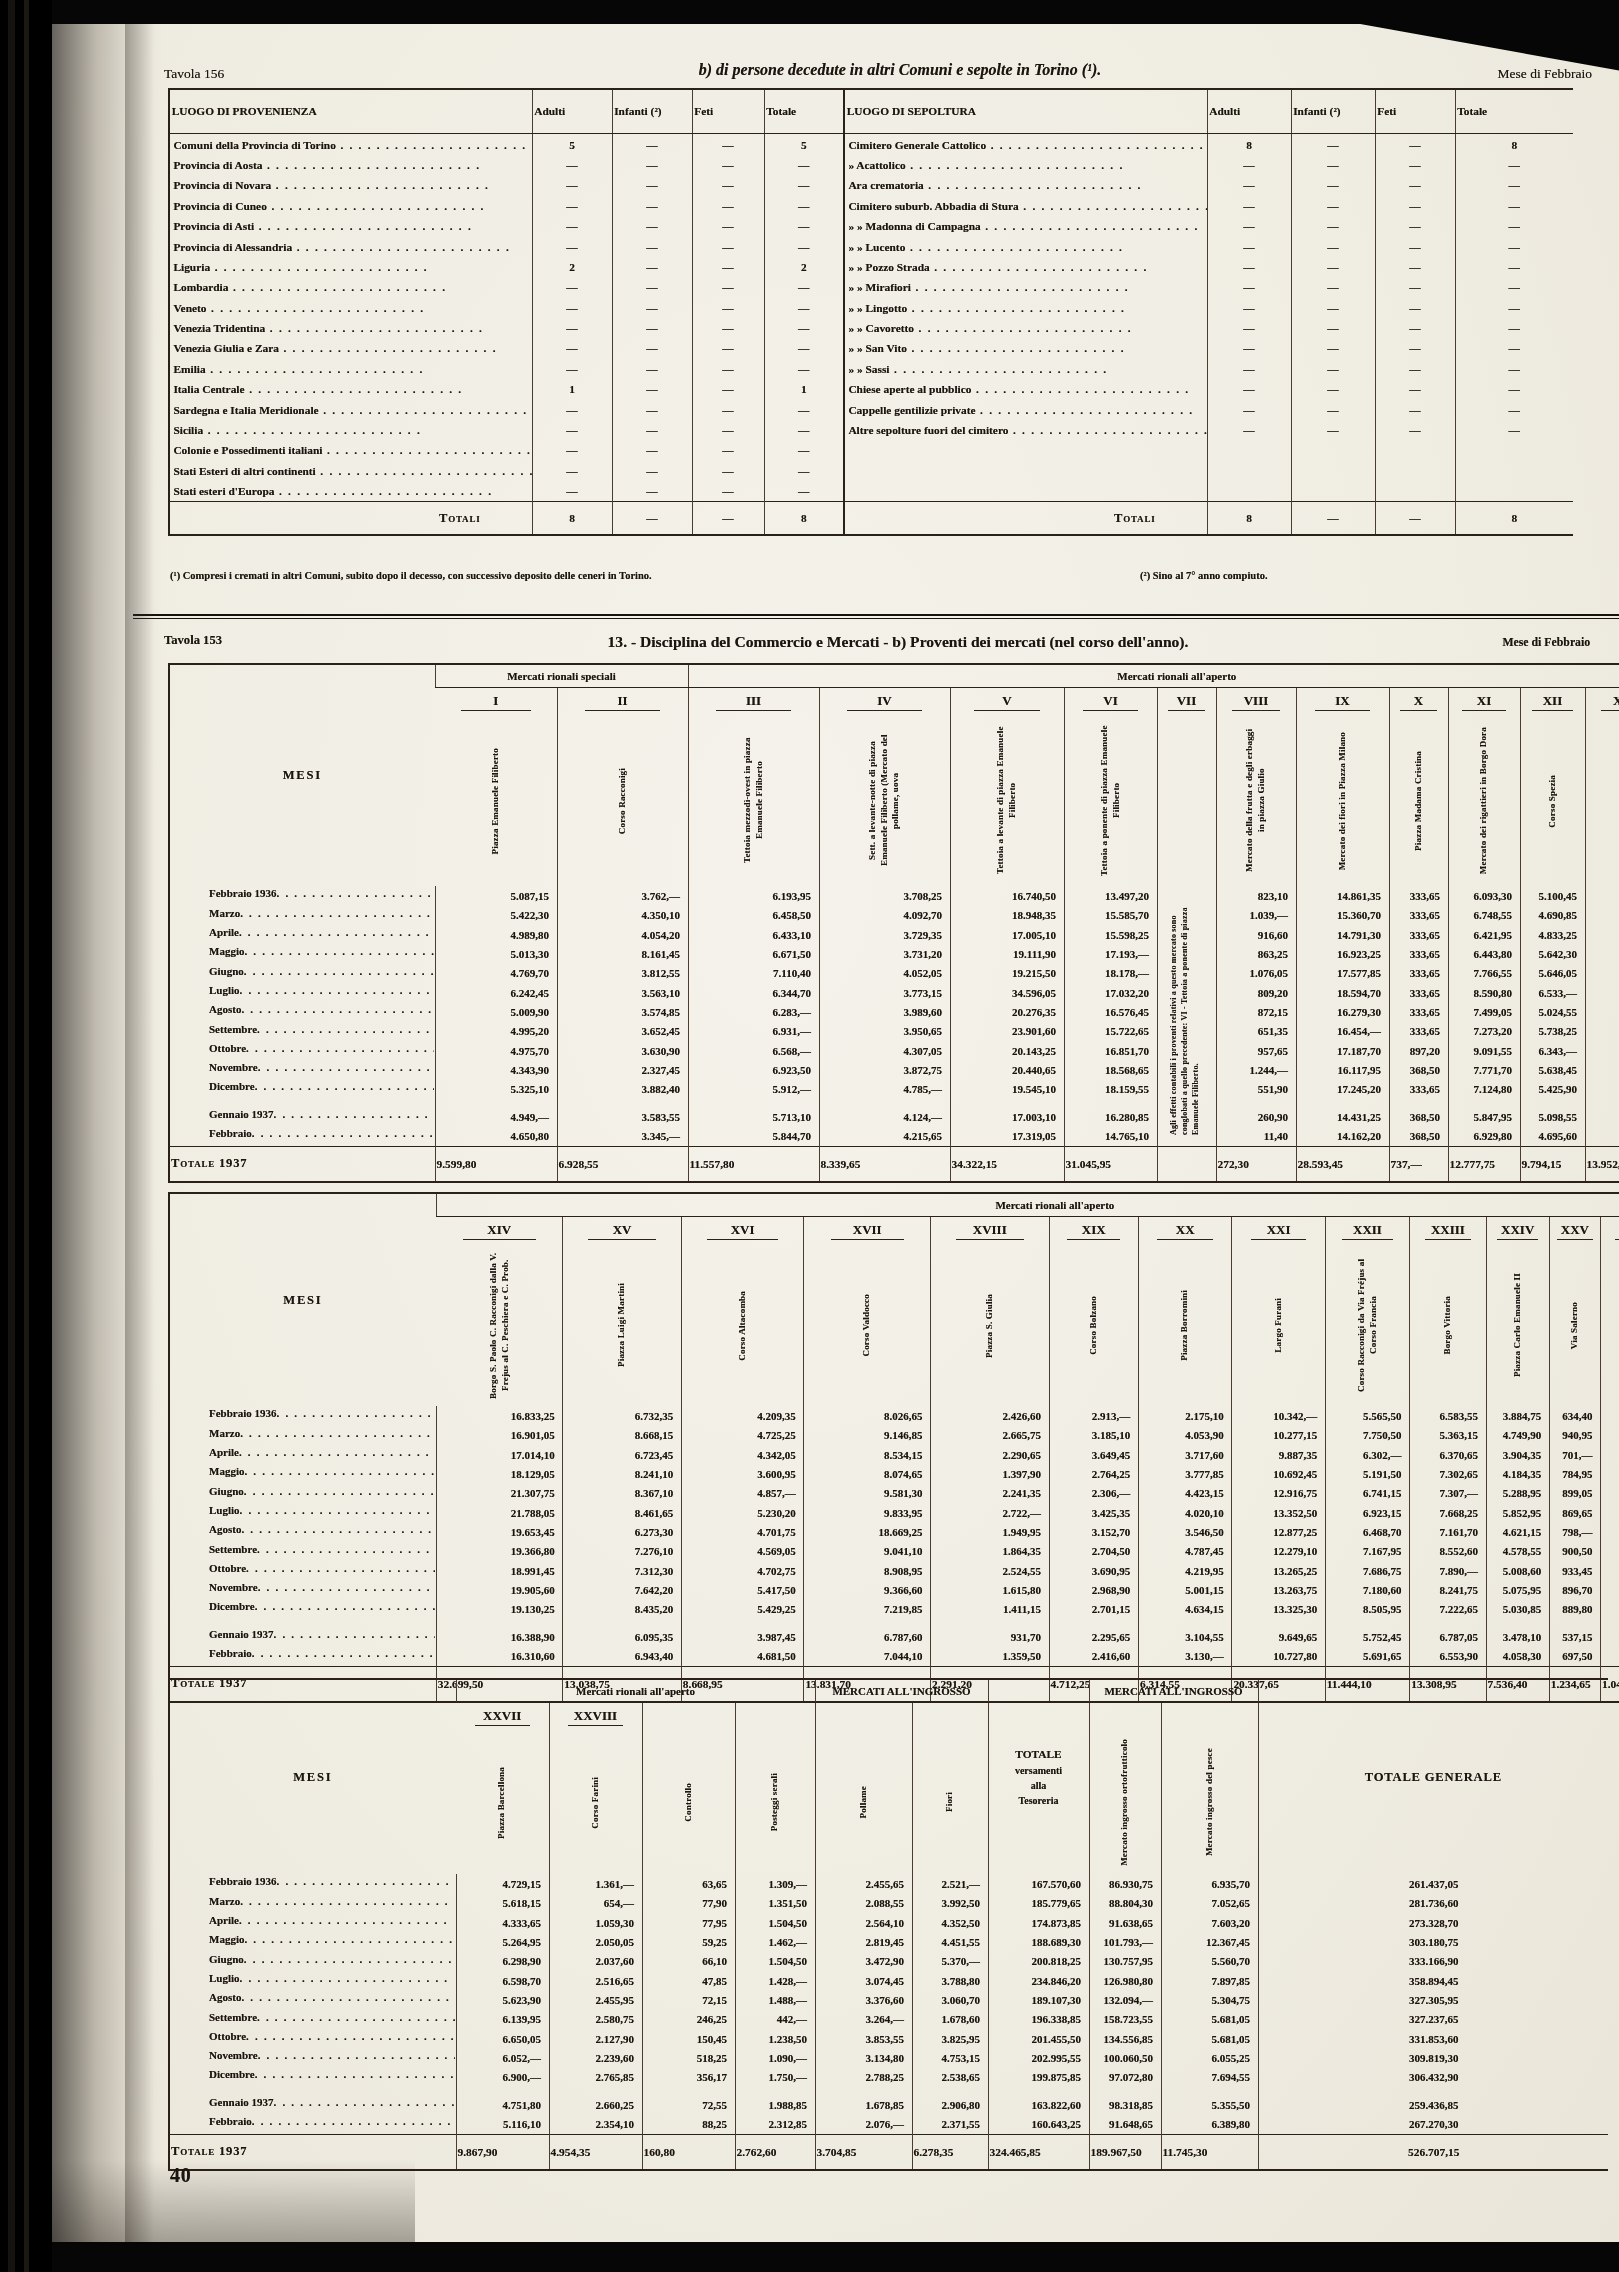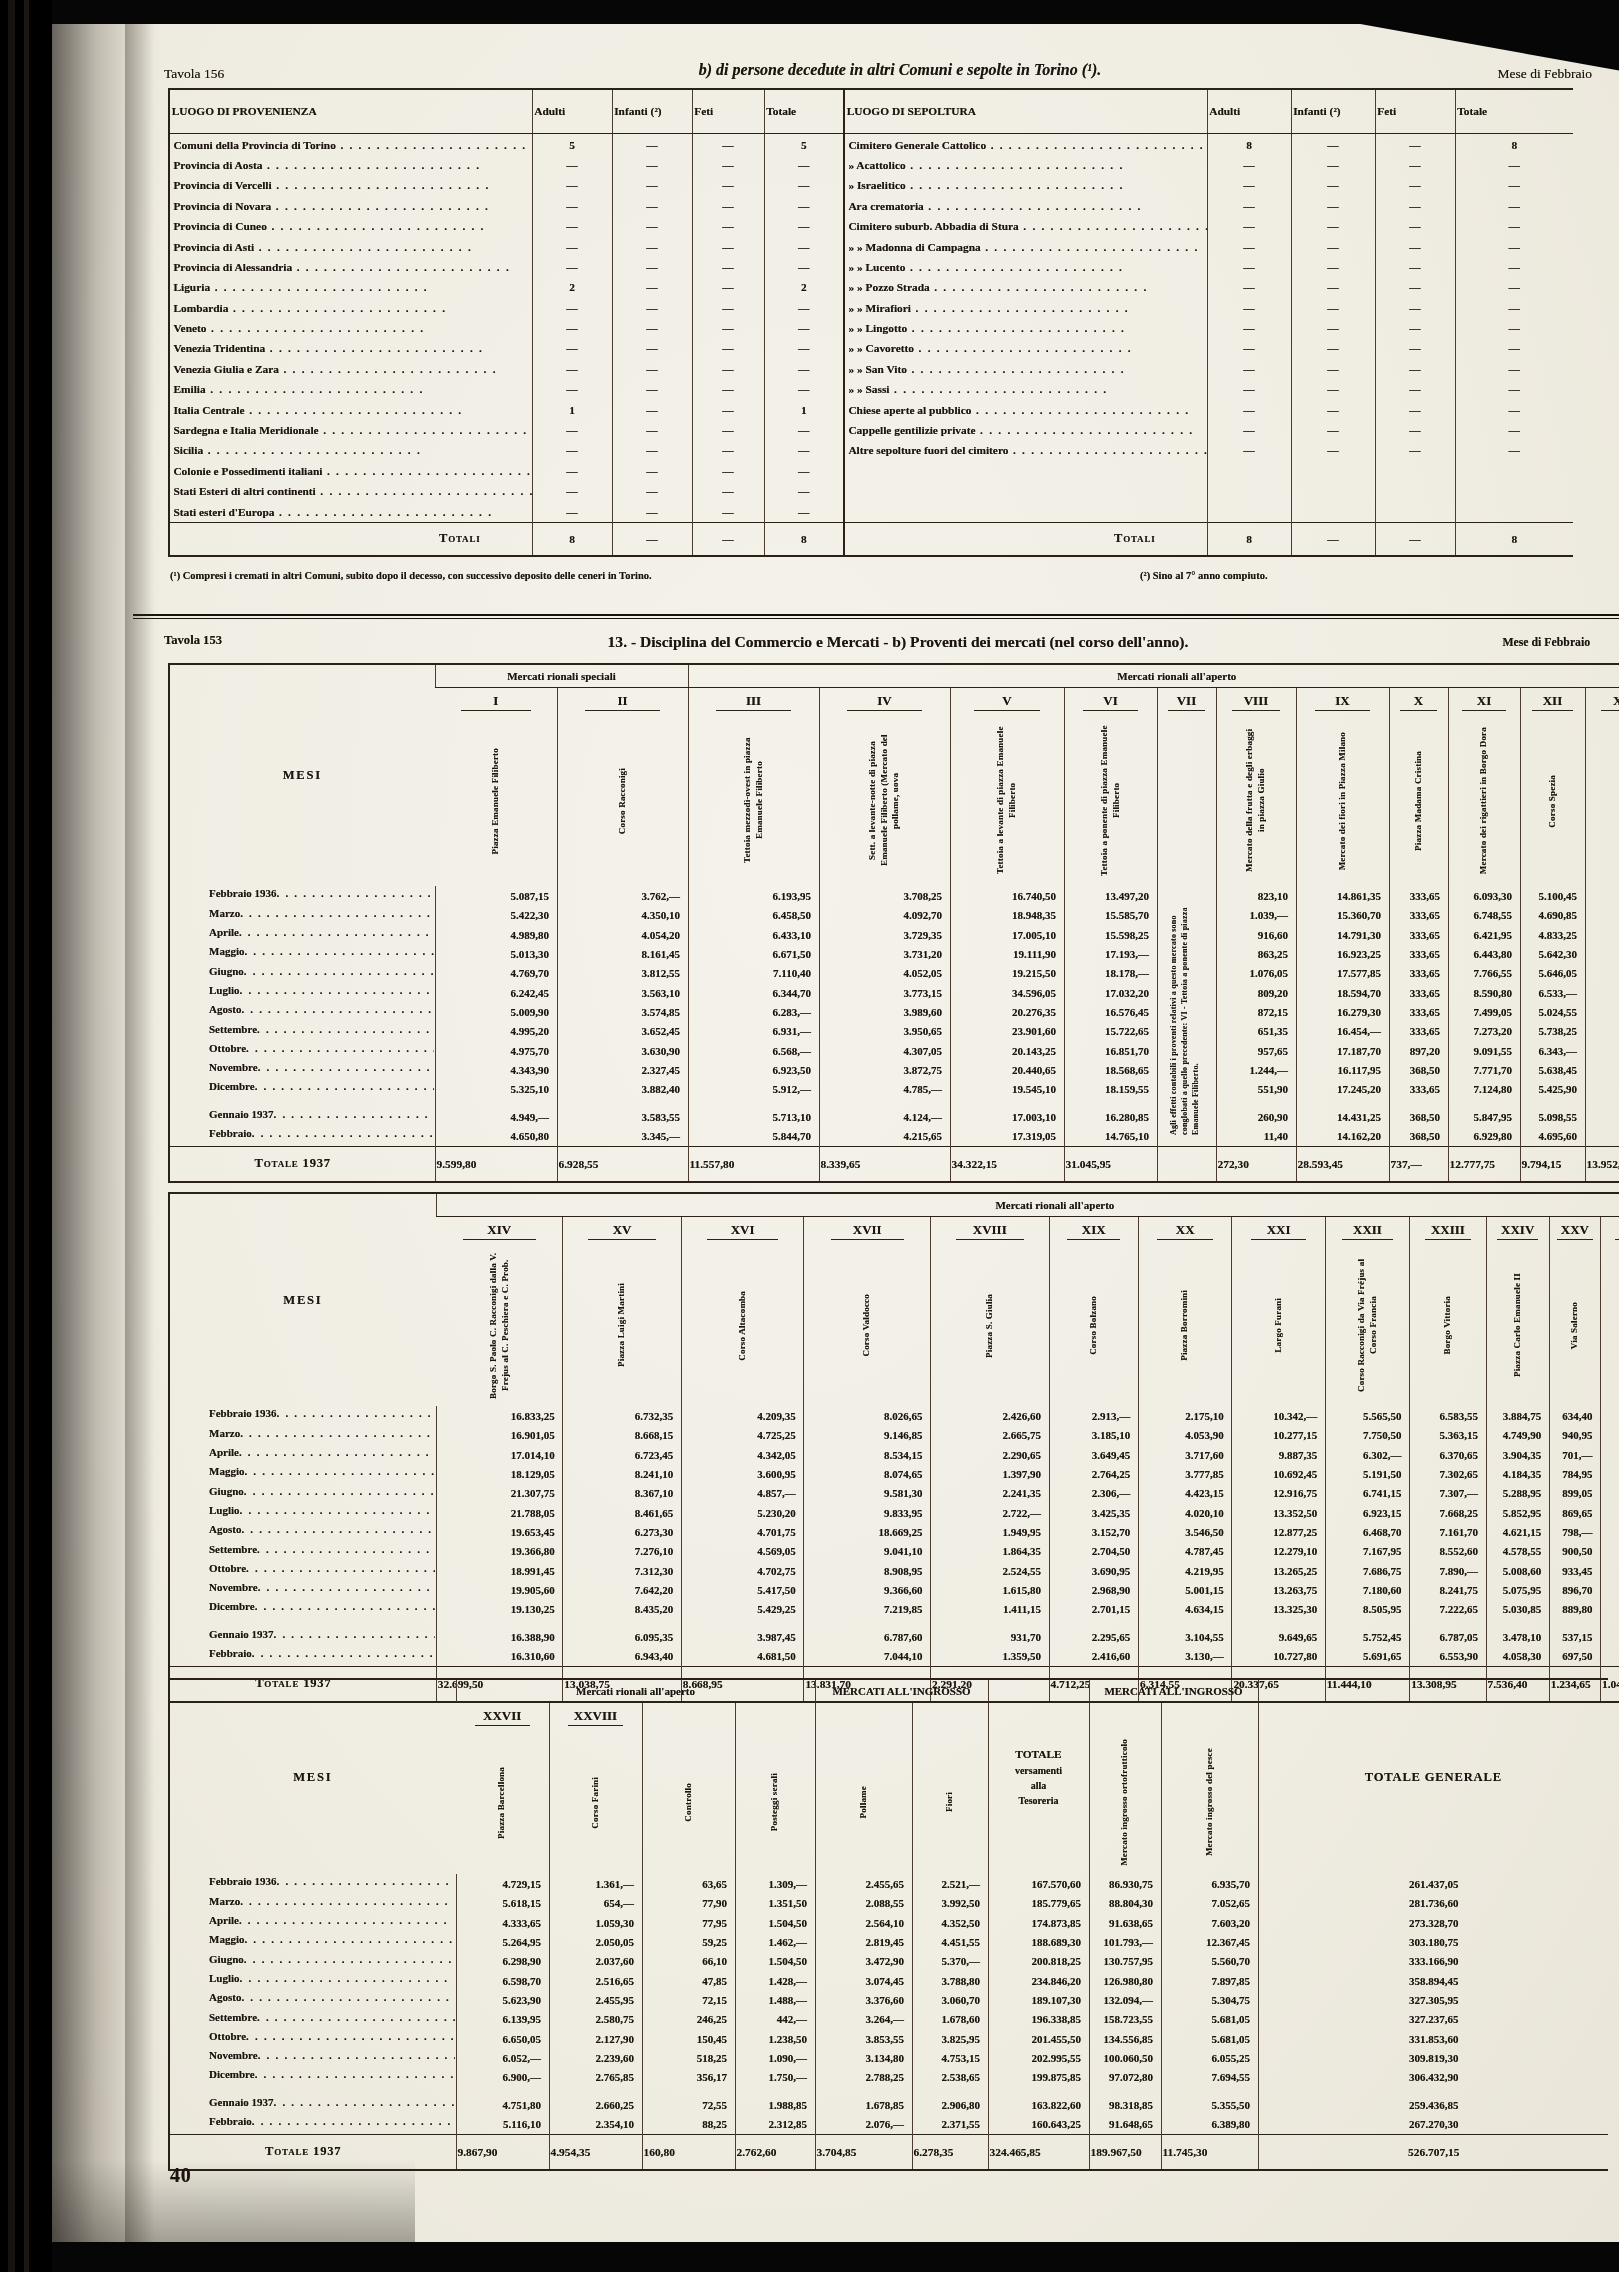--- a/index.html
+++ b/index.html
@@ -64,21 +64,21 @@
   .mk .hrotC{height:142px;vertical-align:middle;}
   .rot{writing-mode:vertical-rl;transform:rotate(180deg);margin:0 auto;font-size:9px;font-weight:700;line-height:1.3;max-height:153px;letter-spacing:0.2px;}
   .hrotC .rot{max-height:128px;}
   .mk th.mesi{font-size:12.6px;letter-spacing:1.7px;vertical-align:middle;}
   .mk tbody td{height:17.3px;font-size:11px;font-weight:700;}
   .mk tbody td.val{text-align:right;padding-right:7.6px;}
   .mk tbody td.lbl{padding-left:39px;height:17.3px;}
   .mk tr.gapt td{padding-top:9.3px;text-align:right;}
   .mk tfoot th,.mk tfoot td{border-top:1.2px solid #2b2118;height:32px;font-weight:700;font-size:11.4px;}
   .mk tfoot td.val{padding-right:7.6px;}
-  .mk tfoot th{font-variant:small-caps;letter-spacing:0.8px;text-align:center;padding-right:20px;font-size:12.6px;margin-top:12px;}
+  .mk tfoot th{font-variant:small-caps;letter-spacing:0.8px;text-align:left;padding-right:20px;font-size:12.6px;margin-top:12px;}
   .secA{left:116px;top:639px;width:1494px;}
   .secB{left:116px;top:1168px;width:1505px;}
   .secC{left:116px;top:1654px;width:1438px;}
   .secC tbody td:last-child,.secC tfoot td:last-child{text-align:center;padding-right:0;}
   .totcol div{font-size:10px;font-weight:700;line-height:1.5;}
   .totcol div:first-child{font-size:11.4px;}
   .totgen{font-size:12.6px;letter-spacing:0.8px;vertical-align:middle;}
   .colnote{position:absolute;left:1106px;top:860px;width:54px;height:253px;z-index:4;display:flex;align-items:center;justify-content:center;}
   .colnote .rot{font-size:8px;max-height:249px;line-height:1.35;}
   .pagenum{position:absolute;left:118px;top:2140px;font-size:20px;font-weight:700;letter-spacing:0.8px;}
@@ -137,32 +137,20 @@
               <td class="val">—</td>
               <td class="val">8</td>
             </tr>
             <tr>
               <td class="lbl"><span class="txt">Provincia di Aosta</span><span class="dots"></span></td>
               <td class="val">—</td>
               <td class="val">—</td>
               <td class="val">—</td>
               <td class="val">—</td>
               <td class="lbl"><span class="txt">  »  Acattolico</span><span class="dots"></span></td>
-              <td class="val">—</td>
-              <td class="val">—</td>
-              <td class="val">—</td>
-              <td class="val">—</td>
-            </tr>
-            <tr>
-              <td class="lbl"><span class="txt">Provincia di Vercelli</span><span class="dots"></span></td>
-              <td class="val">—</td>
-              <td class="val">—</td>
-              <td class="val">—</td>
-              <td class="val">—</td>
-              <td class="lbl"><span class="txt">  »  Israelitico</span><span class="dots"></span></td>
               <td class="val">—</td>
               <td class="val">—</td>
               <td class="val">—</td>
               <td class="val">—</td>
             </tr>
             <tr>
               <td class="lbl"><span class="txt">Provincia di Novara</span><span class="dots"></span></td>
               <td class="val">—</td>
               <td class="val">—</td>
               <td class="val">—</td>

